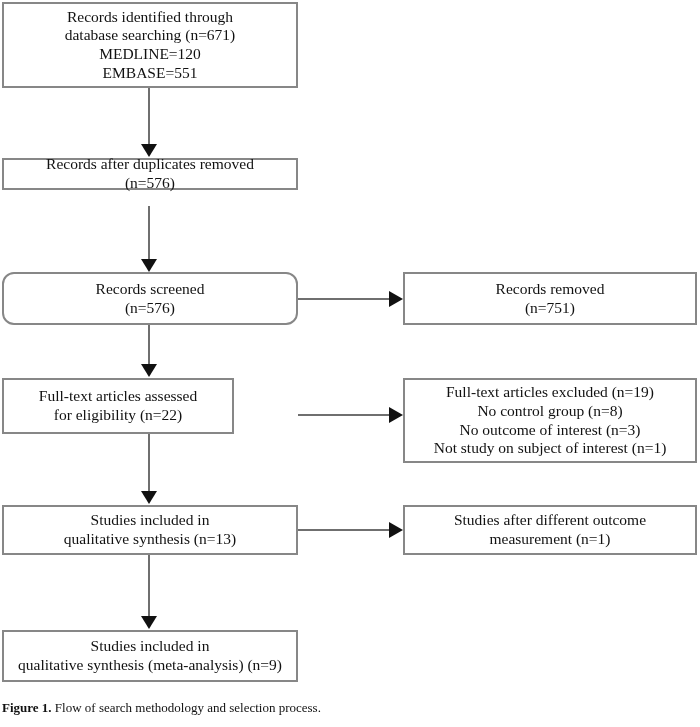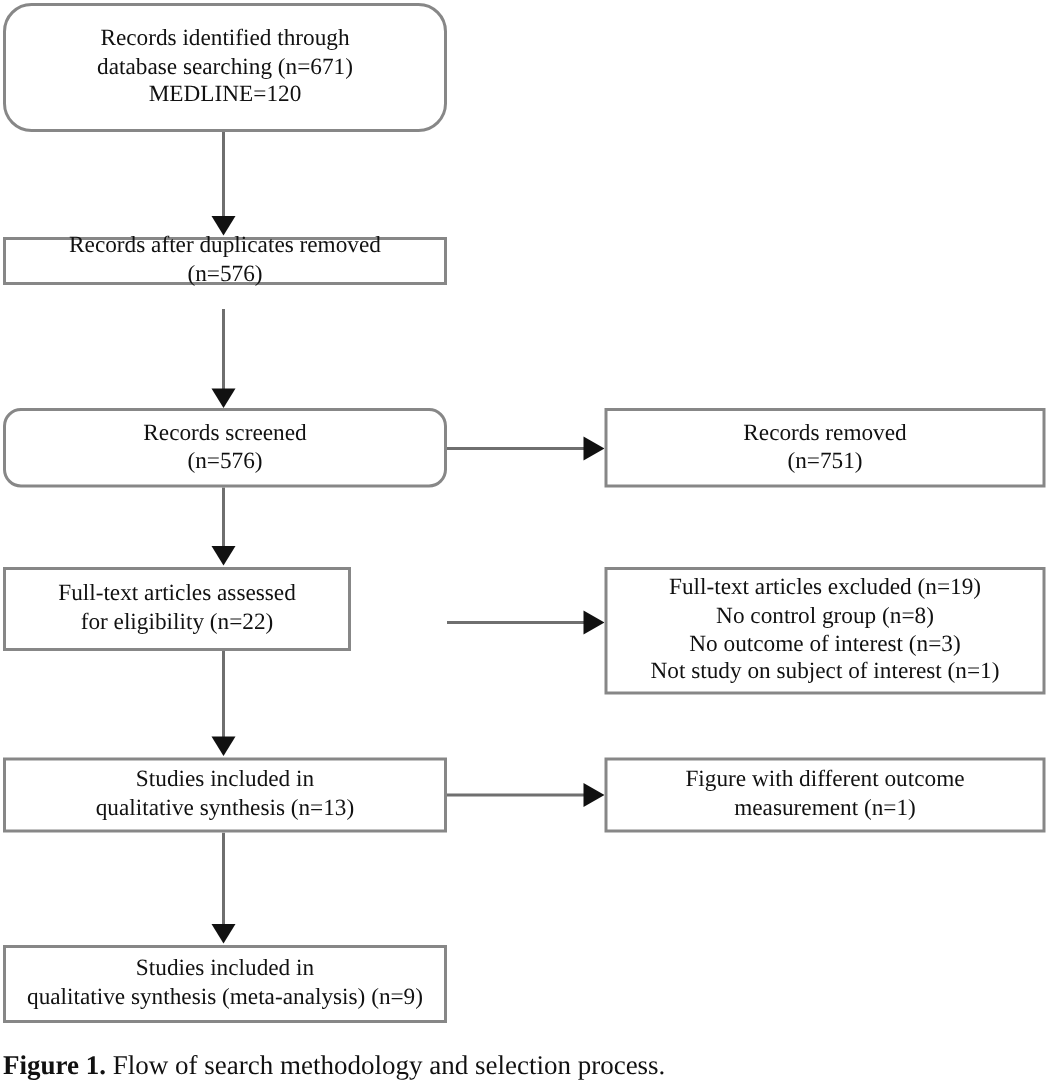--- a/index.html
+++ b/index.html
@@ -38,21 +38,21 @@
   }
   .node .lines {
     width: 100%;
   }
   .node .line {
     display: block;
     white-space: nowrap;
   }
 
   
-  #box-identified   { left: 2px;   top: 2px;   width: 296px; height: 86px; border-radius: 19px; }
+  #box-identified   { left: 2px;   top: 2px;   width: 296px; height: 86px; }
   #box-duplicates   { left: 2px;   top: 158px; width: 296px; height: 32px; text-align: center; }
   #box-screened     { left: 2px;   top: 272px; width: 296px; height: 53px; border-radius: 12px; }
   #box-fulltext     { left: 2px;   top: 378px; width: 232px; height: 56px; }
   #box-qualitative  { left: 2px;   top: 505px; width: 296px; height: 50px; }
   #box-metaanalysis { left: 2px;   top: 630px; width: 296px; height: 52px; }
 
   
   #box-excluded-records  { left: 403px; top: 272px; width: 294px; height: 53px; }
   #box-excluded-fulltext { left: 403px; top: 378px; width: 294px; height: 85px; }
   #box-diff-outcome      { left: 403px; top: 505px; width: 294px; height: 50px; }
@@ -107,21 +107,21 @@
   #ha2 { top: 407px; }
   #h3 { top: 529px; }
   #ha3 { top: 522px; }
 
   
   #caption {
     position: absolute;
     left: 2px;
     top: 700px;
     width: 696px;
-    font-size: 18px;
+    font-size: 13px;
     color: #111111;
     white-space: nowrap;
   }
   #caption .fig-label {
     font-weight: bold;
   }
 </style>
 </head>
 <body>
 
@@ -149,20 +149,21 @@
   <div class="harrow" id="ha2"></div>
 
   <div class="hline" id="h3"></div>
   <div class="harrow" id="ha3"></div>
 
   <div class="node" id="box-identified">
     <div class="lines">
       <span class="line">Records identified through</span>
       <span class="line">database searching (n=671)</span>
       <span class="line">MEDLINE=120</span>
+      <span class="line">EMBASE=551</span>
     </div>
   </div>
 
   <div class="node" id="box-duplicates">
     <div class="lines">
       <span class="line">Records after duplicates removed</span>
       <span class="line">(n=576)</span>
     </div>
   </div>
 
@@ -205,21 +206,21 @@
     <div class="lines">
       <span class="line">Full-text articles excluded (n=19)</span>
       <span class="line">No control group (n=8)</span>
       <span class="line">No outcome of interest (n=3)</span>
       <span class="line">Not study on subject of interest (n=1)</span>
     </div>
   </div>
 
   <div class="node" id="box-diff-outcome">
     <div class="lines">
-      <span class="line">Figure with different outcome</span>
+      <span class="line">Studies after different outcome</span>
       <span class="line">measurement (n=1)</span>
     </div>
   </div>
 
 </div>
 
 <div id="caption">
   <span class="fig-label">Figure 1.</span><span> Flow of search methodology and selection process.</span>
 </div>
 

